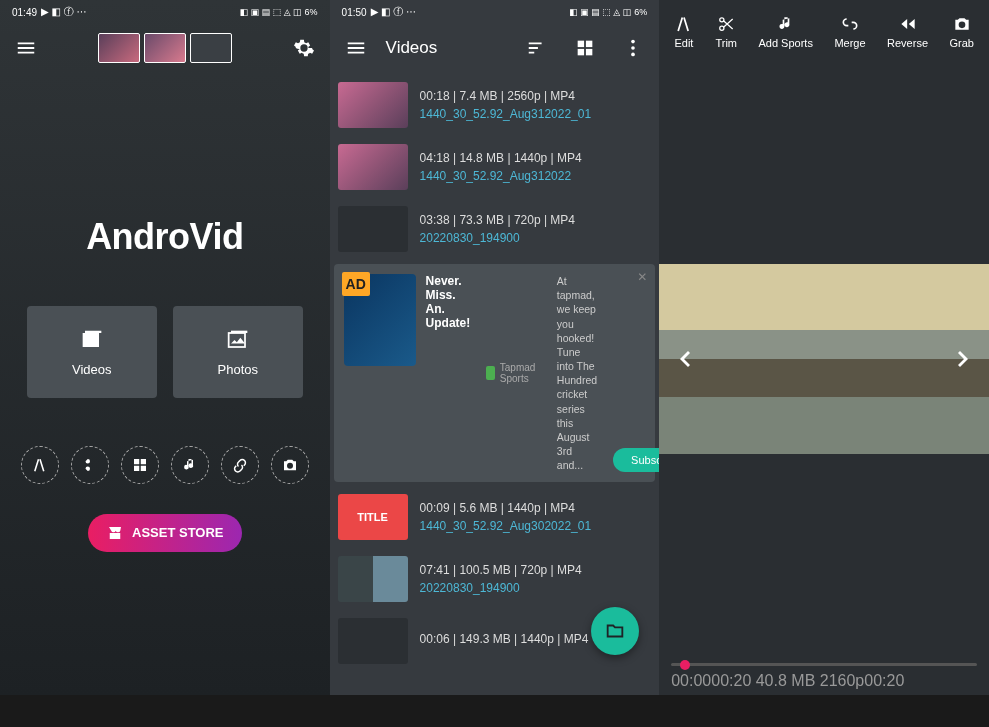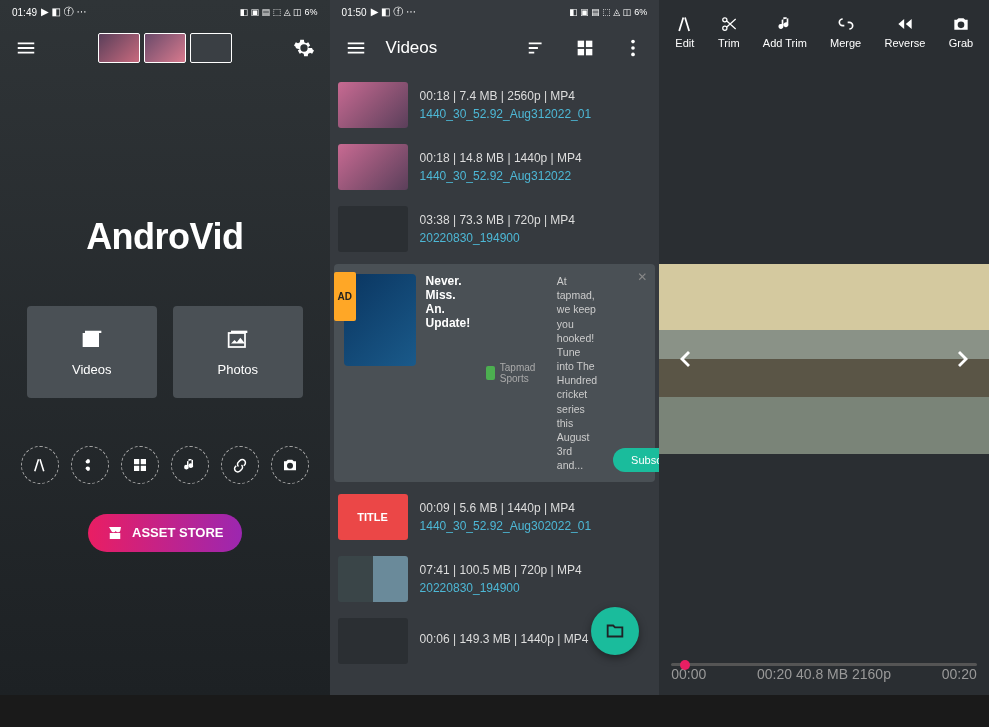--- a/index.html
+++ b/index.html
@@ -41,21 +41,21 @@
 .titlebar .title { flex: 1; color: #fff; font-size: 17px; font-weight: 500; }
 
 .videolist { flex: 1; overflow-y: auto; padding: 4px 0; }
 .videorow { display: flex; align-items: center; gap: 12px; padding: 6px 8px; margin-bottom: 4px; }
 .vthumb { width: 70px; height: 46px; border-radius: 3px; flex-shrink: 0; }
 .vinfo { flex: 1; display: flex; flex-direction: column; gap: 4px; }
 .vmeta { color: #ddd; font-size: 12px; }
 .vname { color: #4db8d6; font-size: 12px; }
 
 .adrow { background: #4a5055; margin: 6px 4px; border-radius: 4px; padding: 10px; display: flex; gap: 10px; position: relative; }
-.adbadge { position: absolute; top: 8px; left: 0; background: #ffa726; color: #222; font-size: 10px; font-weight: 700; padding: 19px 4px; border-radius: 2px; }
+.adbadge { position: absolute; top: 8px; left: 8px; background: #ffa726; color: #222; font-size: 14px; font-weight: 700; padding: 4px 4px; border-radius: 2px; }
 .adthumb { width: 72px; height: 92px; border-radius: 4px; background: linear-gradient(135deg, #0a3560, #1a5a8a); flex-shrink: 0; }
 .adcontent { flex: 1; display: flex; flex-direction: row; gap: 16px; }
 .adtitle { color: #fff; font-size: 12px; font-weight: 600; }
 .adpub { display: flex; align-items: center; gap: 5px; color: #aaa; font-size: 10px; }
 .adico { width: 14px; height: 14px; background: #4caf50; border-radius: 2px; }
 .addesc { color: #ccc; font-size: 10.5px; line-height: 1.35; }
 .subbtn { align-self: flex-end; background: #1abc9c; color: #fff; font-size: 11px; padding: 6px 18px; border-radius: 14px; cursor: pointer; margin-top: 4px; }
 .adclose { position: absolute; top: 6px; right: 8px; color: #888; font-size: 12px; cursor: pointer; }
 
 .fab { position: absolute; bottom: 40px; right: 20px; width: 48px; height: 48px; background: #1abc9c; border-radius: 50%; display: flex; align-items: center; justify-content: center; box-shadow: 0 3px 8px rgba(0,0,0,0.4); cursor: pointer; }
@@ -70,21 +70,21 @@
 .imgarea { flex: 1; position: relative; display: flex; align-items: center; justify-content: center; }
 .landscape { width: 100%; height: 190px; background: linear-gradient(180deg, #d4c99f 0% 35%, #8a9287 35% 50%, #5a5546 50% 70%, #7a8478 70% 100%); position: relative; }
 .navarrow { position: absolute; top: 50%; transform: translateY(-50%); width: 36px; height: 36px; display: flex; align-items: center; justify-content: center; cursor: pointer; }
 .navarrow svg { width: 24px; height: 24px; fill: #fff; }
 .navarrow.left { left: 8px; }
 .navarrow.right { right: 8px; }
 
 .progressbar { height: 40px; padding: 8px 12px 4px; }
 .track { height: 3px; background: #555; border-radius: 2px; position: relative; }
 .knob { width: 10px; height: 10px; background: #e91e63; border-radius: 50%; position: absolute; top: -3.5px; left: 3%; }
-.timelabels { display: flex; justify-content: space-between; color: #999; font-size: 14px; }
+.timelabels { display: flex; color: #999; font-size: 16px; margin-top: 6px; }
 
 .navbar { height: 32px; background: #f5f5f5; display: flex; }
 .navbar .cell { flex: 1; display: flex; align-items: center; justify-content: center; cursor: pointer; }
 .navbar svg { width: 14px; height: 14px; fill: #555; }
 .navbar .recents { font-size: 14px; color: #555; font-weight: 700; letter-spacing: 1px; }
 
 .vt-pink { background: linear-gradient(135deg, #c86a92, #5a3f5a); }
 .vt-grid { background: #2b2f33; }
 .vt-red { background: #eb4747; position: relative; }
 .vt-red::after { content:''; position:absolute; bottom:4px; left:4px; width:40px; height:10px; background:#fff; border-radius:2px; }
@@ -231,21 +231,21 @@
     <div class="videorow">
           <div class="vthumb vt-pink"></div>
           <div class="vinfo">
             <div class="vmeta">00:18 | 7.4 MB | 2560p | MP4</div>
             <div class="vname">1440_30_52.92_Aug312022_01</div>
           </div>
         </div>
     <div class="videorow">
           <div class="vthumb vt-pink"></div>
           <div class="vinfo">
-            <div class="vmeta">00:18 | 14.8 MB | 1440p | MP4</div>
+            <div class="vmeta">04:18 | 14.8 MB | 1440p | MP4</div>
             <div class="vname">1440_30_52.92_Aug312022</div>
           </div>
         </div>
     <div class="videorow">
           <div class="vthumb vt-grid"></div>
           <div class="vinfo">
             <div class="vmeta">03:38 | 73.3 MB | 720p | MP4</div>
             <div class="vname">20220830_194900</div>
           </div>
         </div>
@@ -307,21 +307,21 @@
             <circle cx="7" cy="7" r="2.5" fill="none" stroke="#fff" stroke-width="1.5"></circle>
             <circle cx="7" cy="17" r="2.5" fill="none" stroke="#fff" stroke-width="1.5"></circle>
             <path d="M9 8l11 10M9 16L20 6" stroke="#fff" stroke-width="1.5"></path>
           </svg>
           <span class="lbl">Trim</span>
         </div>
     <div class="tool">
           <svg viewBox="0 0 24 24">
             <path d="M10 4v10a3 3 0 11-2-2V7l8-2v7a3 3 0 11-2-2V4z"></path>
           </svg>
-          <span class="lbl">Add Trim</span>
+          <span class="lbl">Add Sports</span>
         </div>
     <div class="tool">
           <svg viewBox="0 0 24 24">
             <path d="M8 6a4 4 0 000 8h2m6 4a4 4 0 000-8h-2" fill="none" stroke="#fff" stroke-width="2"></path>
           </svg>
           <span class="lbl">Merge</span>
         </div>
     <div class="tool">
           <svg viewBox="0 0 24 24">
             <path d="M11 6l-7 6 7 6zM20 6l-7 6 7 6z"></path>

